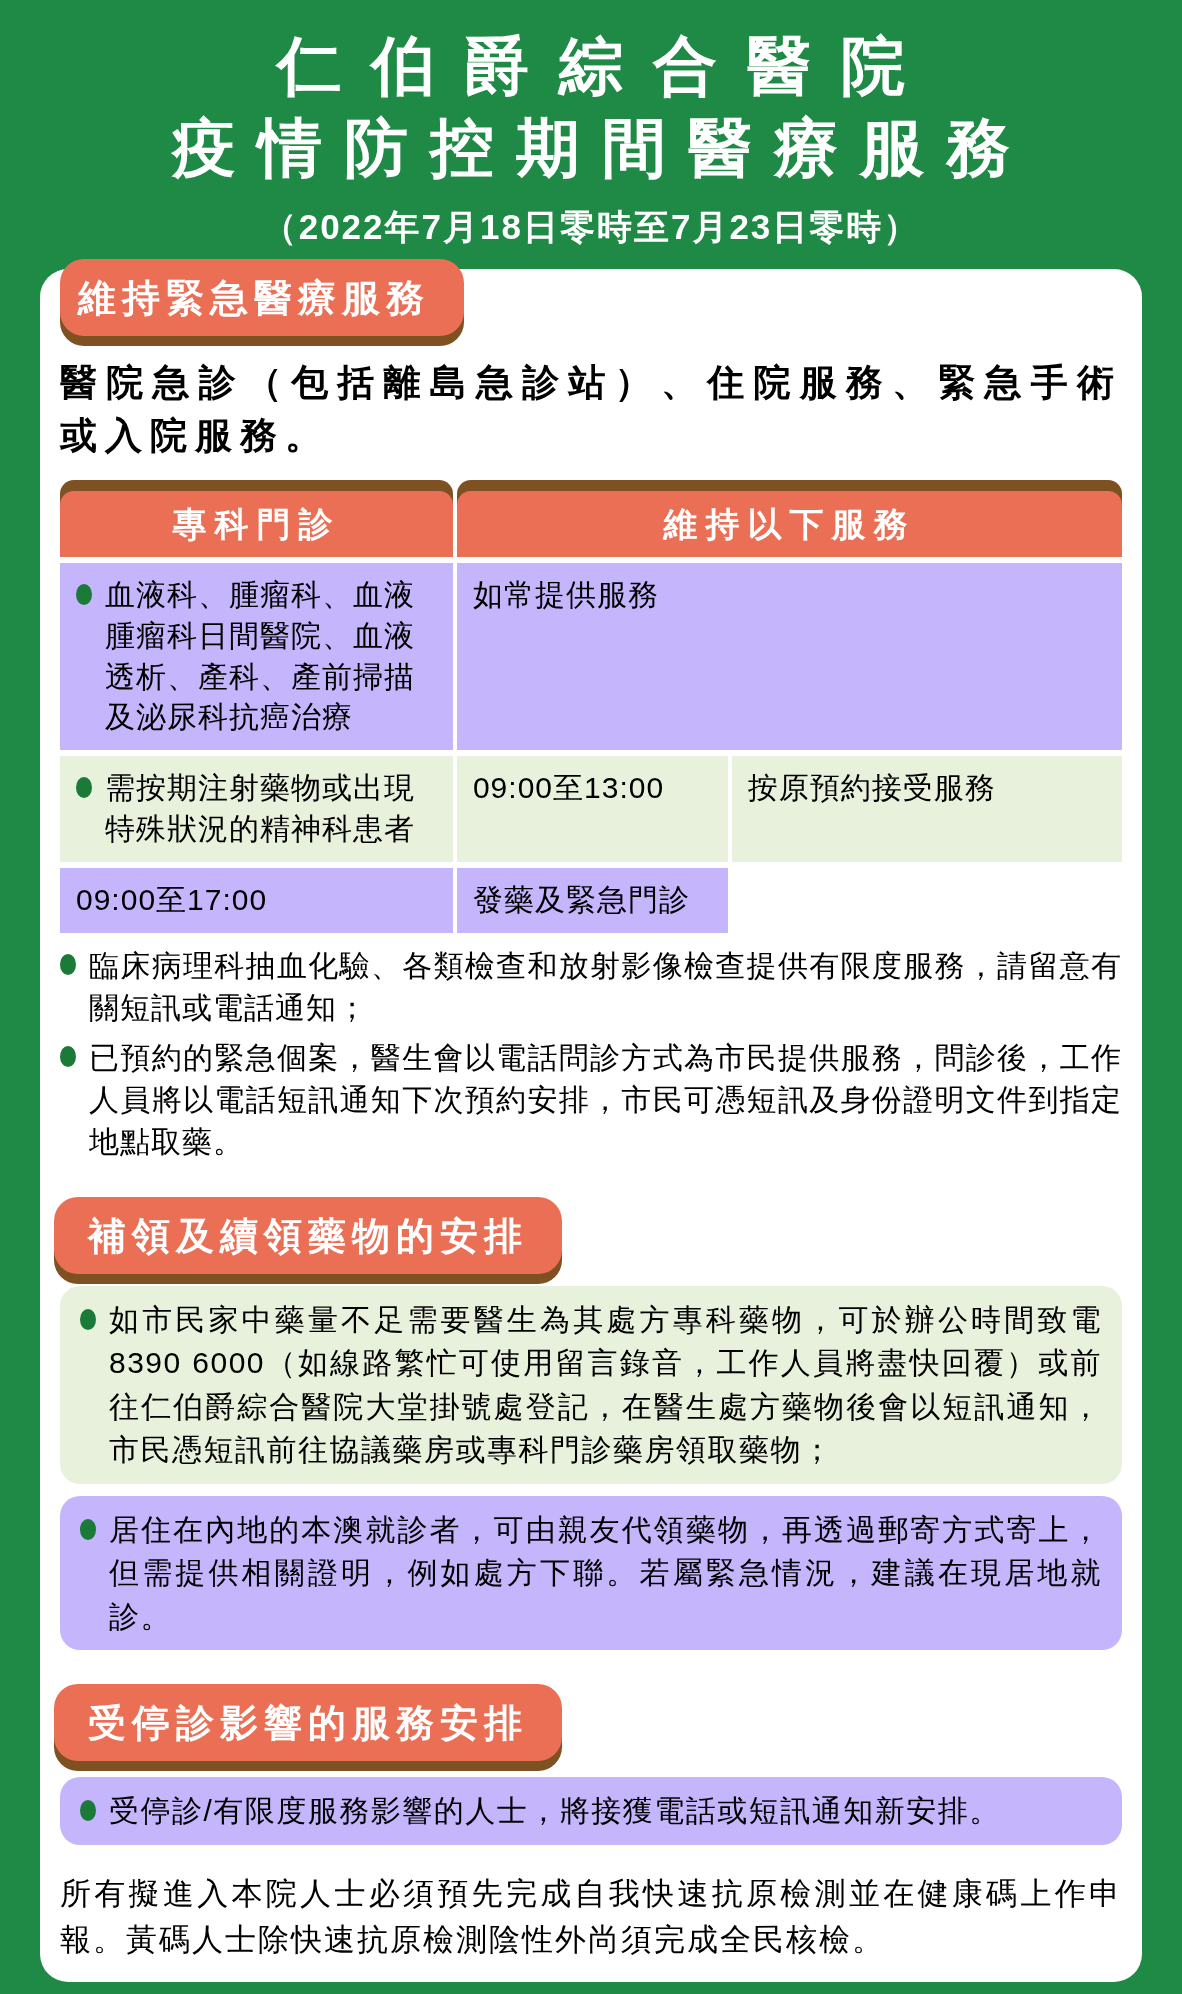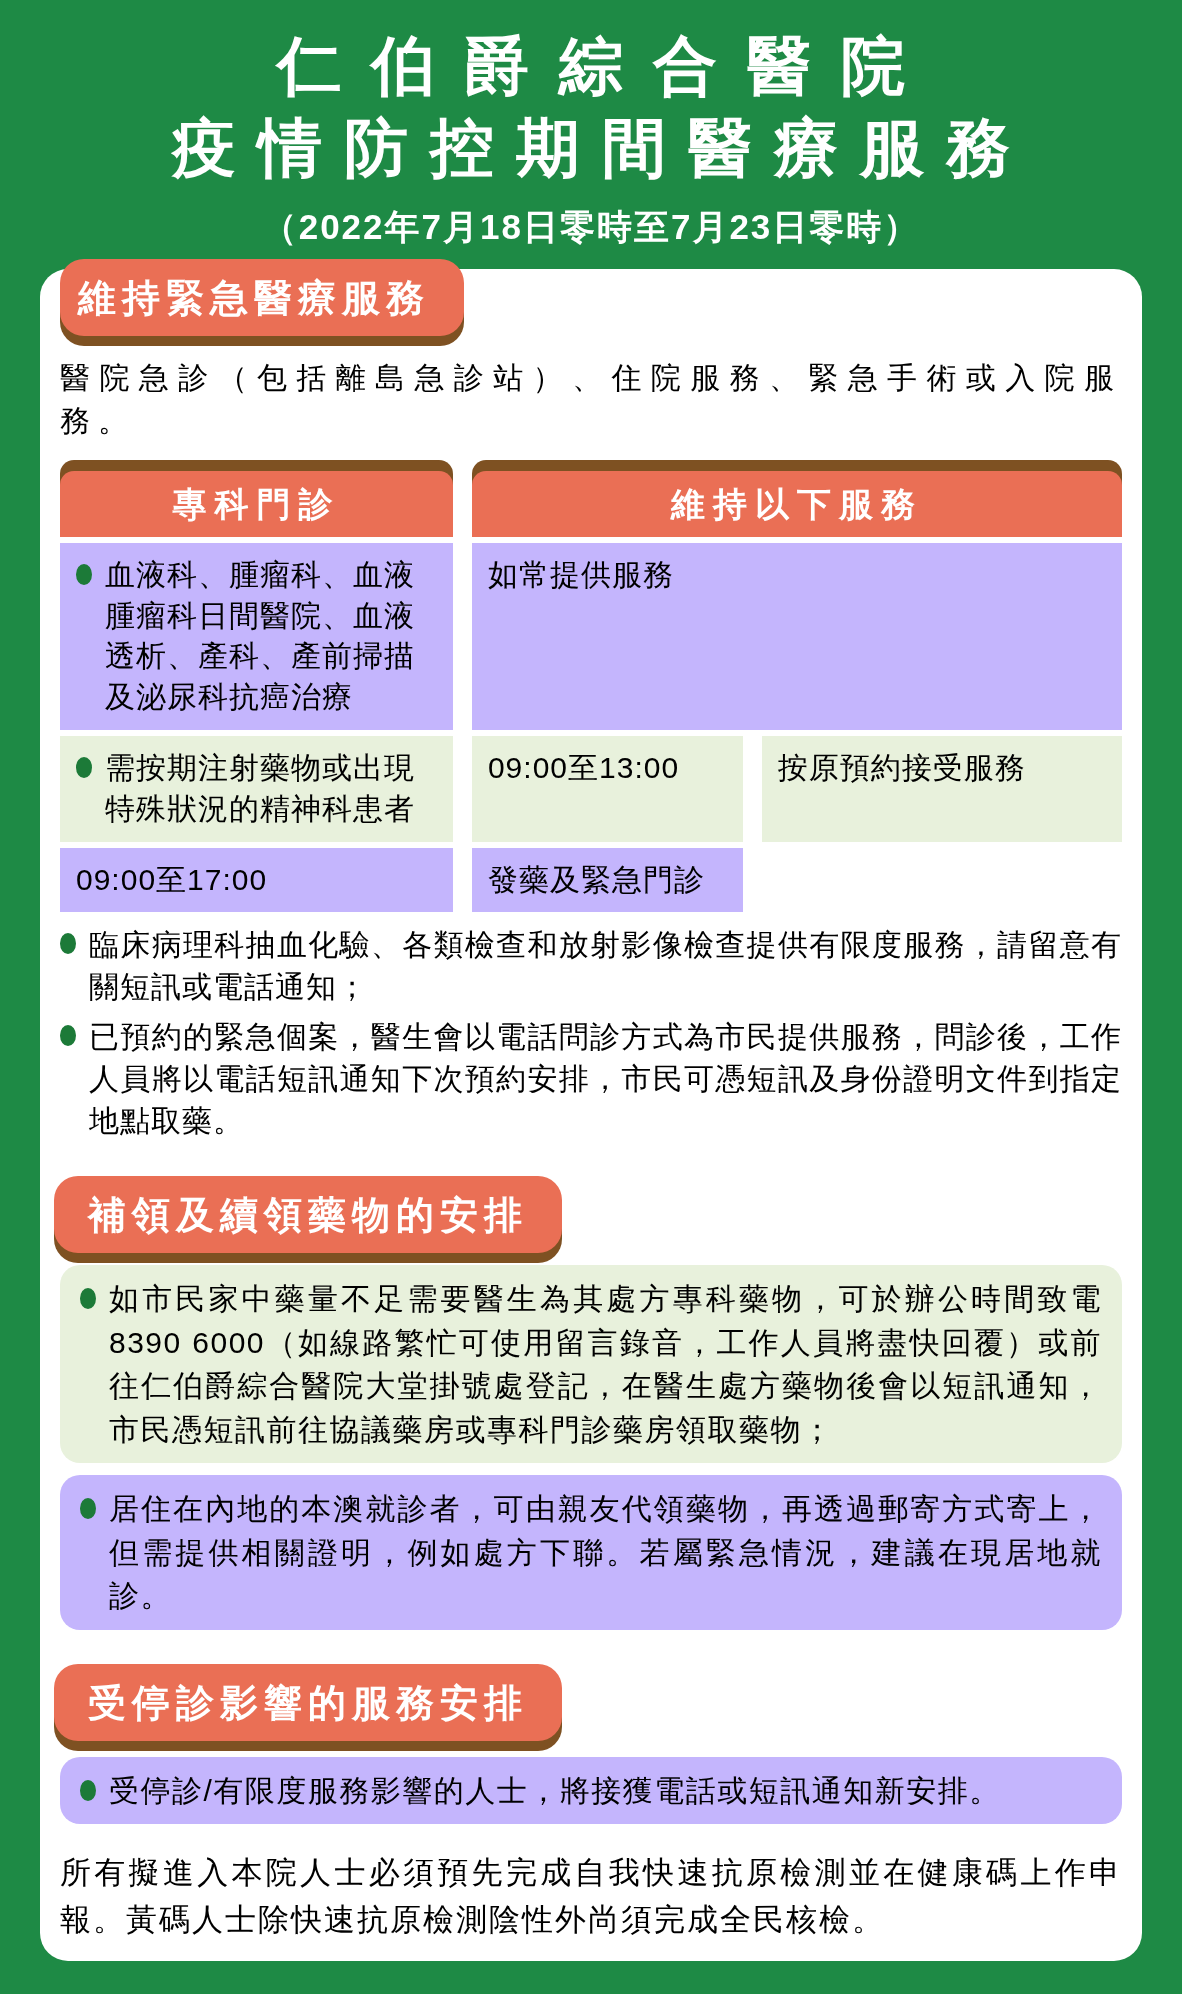--- a/index.html
+++ b/index.html
@@ -45,30 +45,30 @@
     box-shadow:0 10px 0 #7E5122;
     position:relative;
   }
   .badge-row { margin-left:-6px;font-family:Liberation Serif, serif; }
   .badge-first { margin-top:-10px;padding-left:18px; }
   .badge-mid   { margin-top:34px; }
 
   
   .intro {
     margin:20px 0 0 0;
-    font-size:30px; font-weight:400; line-height:1.45;
+    font-size:37px; font-weight:700; line-height:1.45;
     letter-spacing:8px; text-align:justify;
   }
 
   
   .tbl {
     margin-top:28px;
     display:grid;
     grid-template-columns:37% 25.5% 1fr;
-    gap:6px 19px;
+    gap:6px 4px;
   }
   .th {
     background:#EA6F55; color:#fff;
     font-size:34px; font-weight:bold; letter-spacing:8px;
     text-align:center; padding:11px 0 9px 0;
     border-radius:14px 14px 0 0;
     box-shadow:0 -11px 0 #7E5122;
   }
   .col23 { grid-column:2 / 4; }
   .td {

